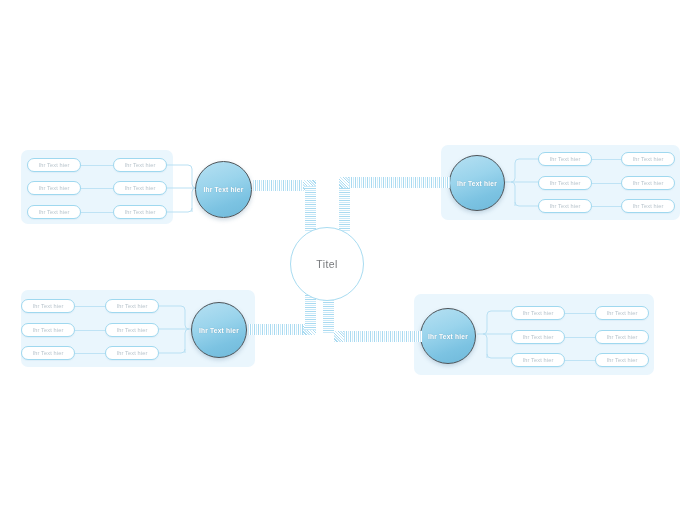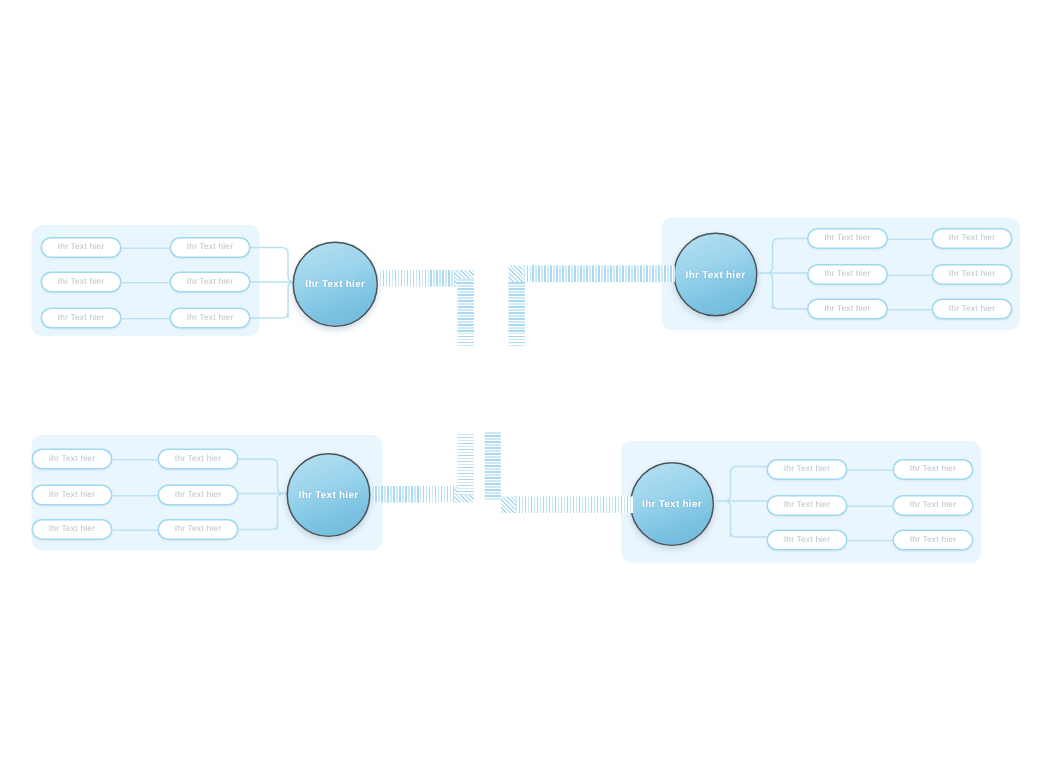--- a/index.html
+++ b/index.html
@@ -221,14 +221,15 @@
   <div class="pill" style="left:511px; top:353px; width:54px; height:14px;">Ihr Text hier</div>
 
   <div class="pill" style="left:595px; top:306px; width:54px; height:14px;">Ihr Text hier</div>
   <div class="pill" style="left:595px; top:330px; width:54px; height:14px;">Ihr Text hier</div>
   <div class="pill" style="left:595px; top:353px; width:54px; height:14px;">Ihr Text hier</div>
 
   <div class="band-v" style="left:323px; top:288px; width:11px; height:45px;"></div>
   <div class="band-corner" style="left:334px; top:331px; width:13px; height:11px;"></div>
   <div class="band-h" style="left:344px; top:331px; width:78px; height:11px;"></div>
 
+  <div class="center-circle" style="left:290px; top:227px; width:74px; height:74px;">Titel</div>
 
 </div>
 
 </body></html>

